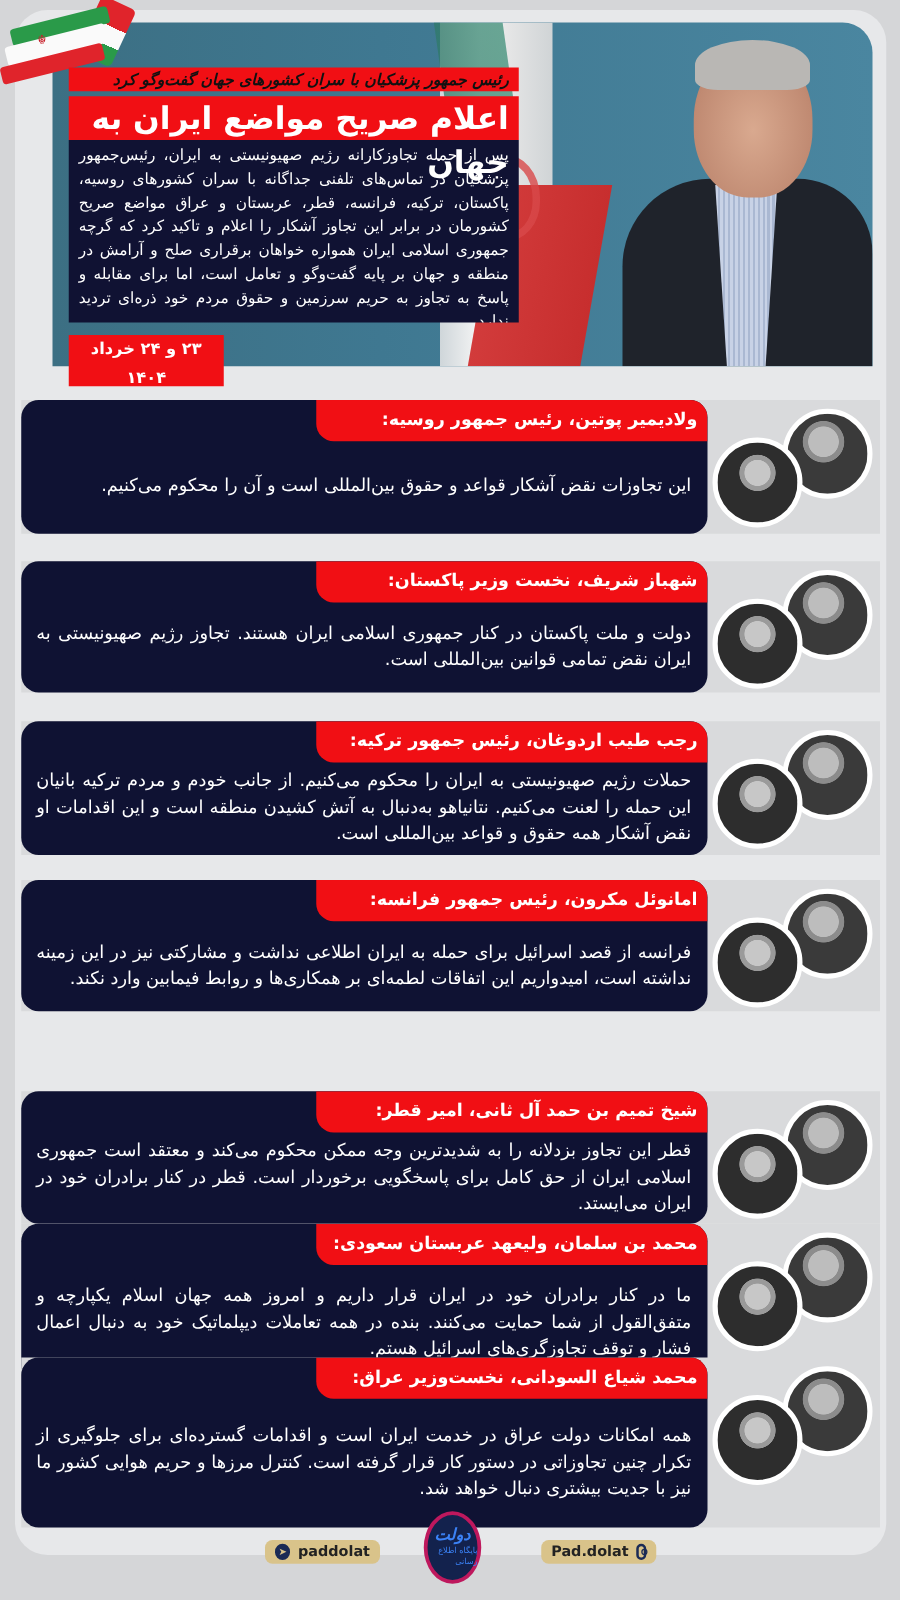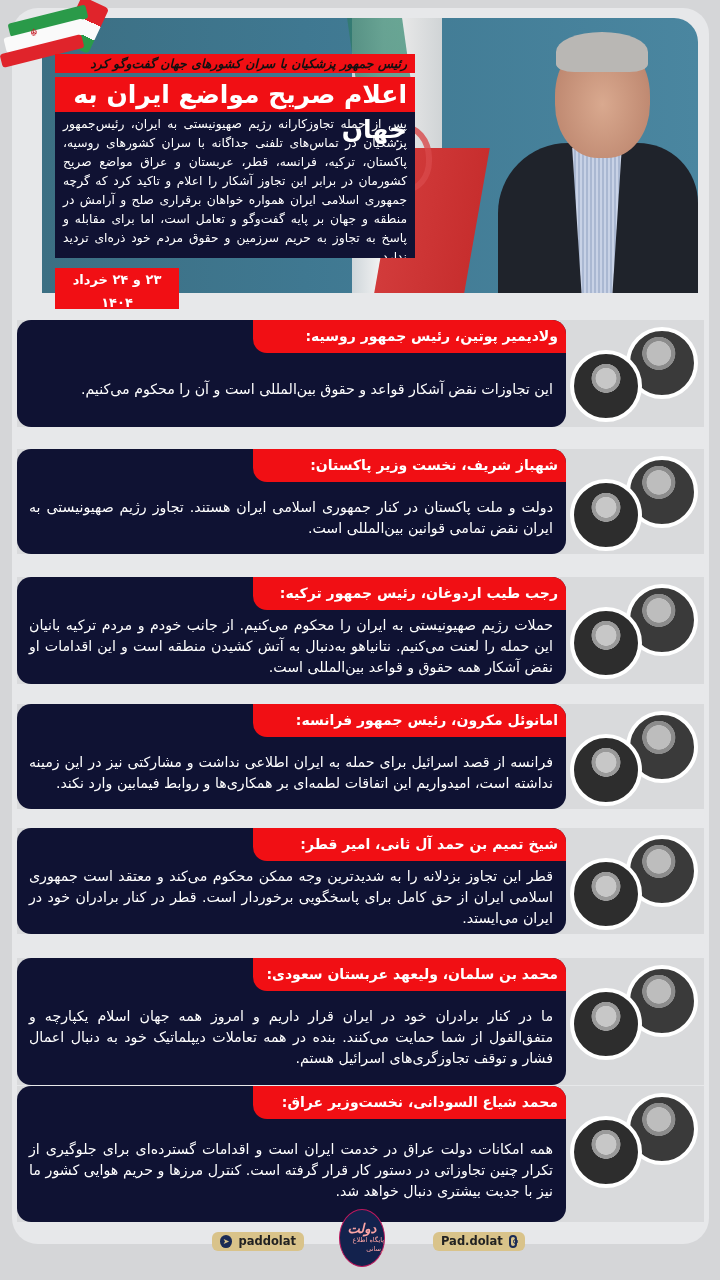--- a/index.html
+++ b/index.html
@@ -148,23 +148,23 @@
   .ig-icon {
     width: 13px; height: 13px; border-radius: 4px; border: 2px solid #1b2b55;
     position: relative;
   }
   .ig-icon::after {
     content: ""; position: absolute; left: 2px; top: 2px; width: 5px; height: 5px;
     border: 1.5px solid #1b2b55; border-radius: 50%; box-sizing: border-box;
   }
   .logo {
     position: absolute; left: 339px; top: 1209px; width: 46px; height: 58px;
-    border-radius: 50%; background: #13224d; color: #fca5a5;
+    border-radius: 50%; background: #13224d; color: #3b82f6;
     display: flex; flex-direction: column; align-items: center; justify-content: center;
-    border: 1px solid #be185d;
+    border: 3px solid #be185d;
   }
   .logo .l1 { font-size: 13px; font-weight: bold; line-height: 14px; font-style: italic; }
   .logo .l2 { font-size: 6.5px; line-height: 9px; }
 </style>
 </head>
 <body>
 
 <div class="panel"></div>
 
 <div class="hero">
@@ -232,32 +232,32 @@
   <div class="card">
     <div class="card-head">امانوئل مکرون، رئیس جمهور فرانسه:</div>
     <div class="card-body">
         <span>فرانسه از قصد اسرائیل برای حمله به ایران اطلاعی نداشت و مشارکتی نیز در این زمینه نداشته است، امیدواریم این اتفاقات لطمه‌ای بر همکاری‌ها و روابط فیمابین وارد نکند.</span>
       </div>
   </div>
   <div class="avatar main"></div>
   <div class="avatar guest"></div>
 </div>
 
-<div class="row" style="top:828px;height:106px">
+<div class="row" style="top:873px;height:106px">
   <div class="card">
     <div class="card-head">شیخ تمیم بن حمد آل ثانی، امیر قطر:</div>
     <div class="card-body">
         <span>قطر این تجاوز بزدلانه را به شدیدترین وجه ممکن محکوم می‌کند و معتقد است جمهوری اسلامی ایران از حق کامل برای پاسخگویی برخوردار است. قطر در کنار برادران خود در ایران می‌ایستد.</span>
       </div>
   </div>
   <div class="avatar main"></div>
   <div class="avatar guest"></div>
 </div>
 
-<div class="row" style="top:958px;height:127px">
+<div class="row" style="top:979px;height:127px">
   <div class="card">
     <div class="card-head">محمد بن سلمان، ولیعهد عربستان سعودی:</div>
     <div class="card-body">
         <span>ما در کنار برادران خود در ایران قرار داریم و امروز همه جهان اسلام یکپارچه و متفق‌القول از شما حمایت می‌کنند. بنده در همه تعاملات دیپلماتیک خود به دنبال اعمال فشار و توقف تجاوزگری‌های اسرائیل هستم.</span>
       </div>
   </div>
   <div class="avatar main"></div>
   <div class="avatar guest"></div>
 </div>
 

